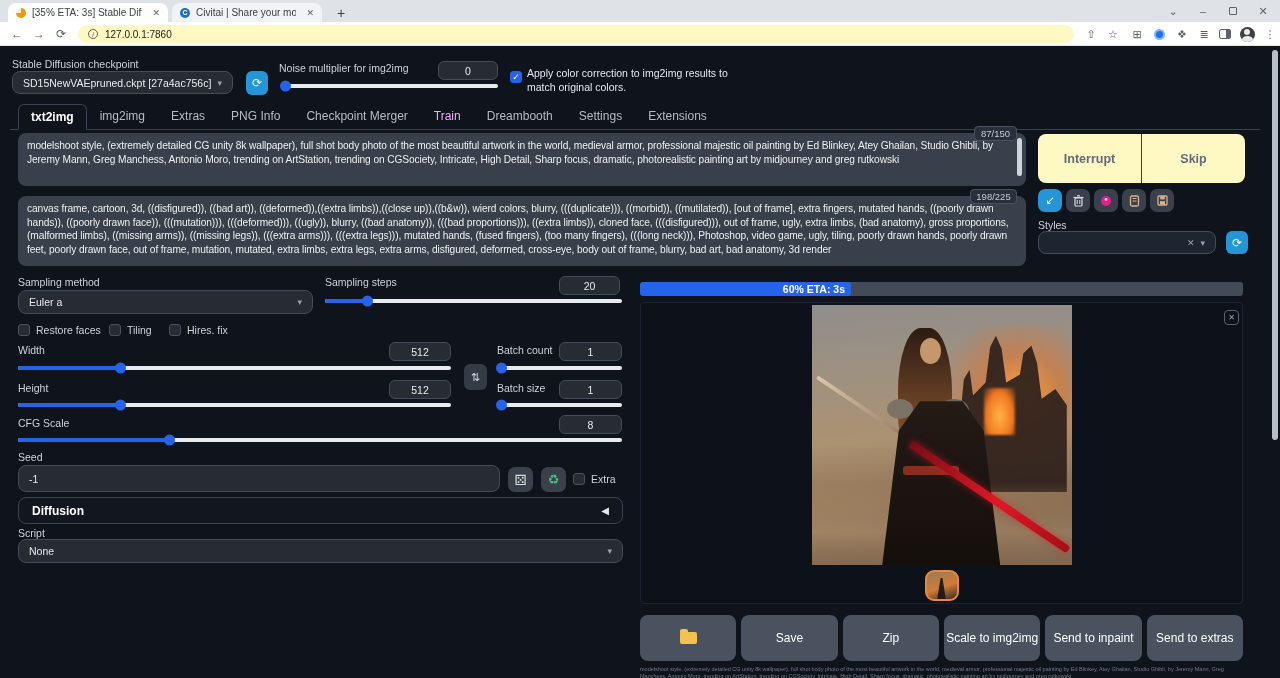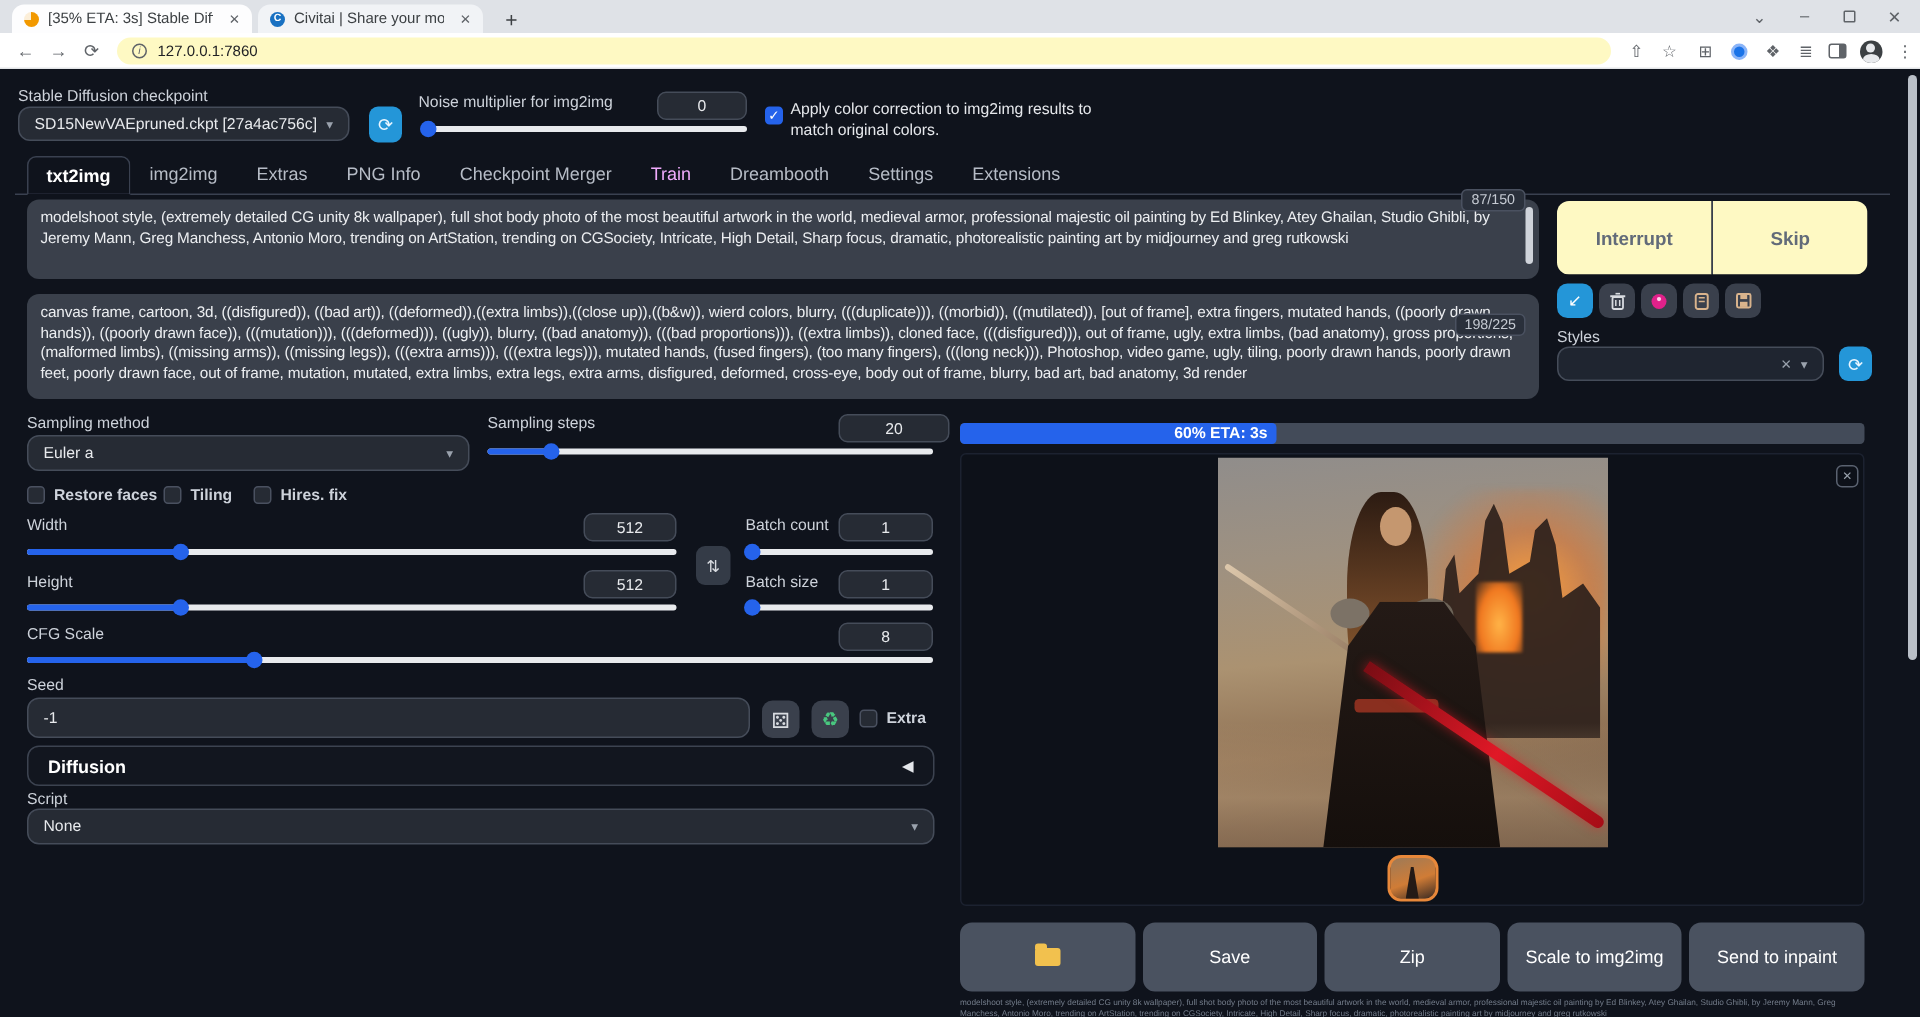--- a/index.html
+++ b/index.html
@@ -54,21 +54,21 @@
   .dropdown .dd-arrow { margin-left:auto; color:#9aa2ad; font-size:9px; }
   .bluebtn { background:#2496d8; border-radius:6px; color:#eaf6ff; display:flex; align-items:center;
     justify-content:center; font-size:12px; }
   .slider-track { position:absolute; height:4px; background:#e8eaed; border-radius:2px; }
   .slider-fill { position:relative; height:4px; background:#2563eb; border-radius:2px; }
   .slider-handle { position:absolute; right:-6px; top:50%; transform:translateY(-50%);
     width:11px; height:11px; border-radius:50%; background:#2563eb; }
   .checkbox { width:12px; height:12px; background:#262b34; border:1px solid #4a5160; border-radius:3px; }
   .checkbox.checked { background:#2563eb; border-color:#2563eb; color:#fff; font-size:9px;
     display:flex; align-items:center; justify-content:center; }
-  .cbrow { display:flex; align-items:center; gap:6px;font-weight:bold; }
+  .cbrow { display:flex; align-items:center; gap:6px; }
   .textarea { background:#3a404b; border-radius:8px; color:#eceef1; font-size:10.2px;
     line-height:13.5px; padding:6px 14px 4px 9px; overflow:hidden; letter-spacing:-0.1px; }
   .counter-badge { background:#2a303b; border:1px solid #4a5160; border-radius:4px; color:#c5cad2;
     font-size:9.5px; display:flex; align-items:center; justify-content:center; }
   .iconbtn { width:24px; height:23px; border-radius:7px; background:#3a404c; display:flex;
     align-items:center; justify-content:center; }
   .gen-split { position:absolute; left:1038px; top:134px; width:207px; height:49px; border-radius:8px;
     overflow:hidden; display:flex; }
   .gen-split .half { flex:1; background:#fef9c3; color:#626b79; font-size:12.5px; font-weight:600;
     display:flex; align-items:center; justify-content:center; }
@@ -194,21 +194,21 @@
     <div style="padding:5px 13px 6px; color:#b6bcc6; font-size:12px;">Dreambooth</div>
     <div style="padding:5px 13px 6px; color:#b6bcc6; font-size:12px;">Settings</div>
     <div style="padding:5px 13px 6px; color:#b6bcc6; font-size:12px;">Extensions</div>
   </div>
 
   <div class="abs textarea" style="left:18px; top:133px; width:1008px; height:53px;">modelshoot style, (extremely detailed CG unity 8k wallpaper), full shot body photo of the most beautiful artwork in the world, medieval armor, professional majestic oil painting by Ed Blinkey, Atey Ghailan, Studio Ghibli, by Jeremy Mann, Greg Manchess, Antonio Moro, trending on ArtStation, trending on CGSociety, Intricate, High Detail, Sharp focus, dramatic, photorealistic painting art by midjourney and greg rutkowski</div>
   <div class="abs" style="left:1017px; top:138px; width:5px; height:38px; background:#cfd3da; border-radius:3px;"></div>
   <div class="abs counter-badge" style="left:974px; top:126px; width:43px; height:15px;">87/150</div>
 
   <div class="abs textarea" style="left:18px; top:196px; width:1008px; height:70px;">canvas frame, cartoon, 3d, ((disfigured)), ((bad art)), ((deformed)),((extra limbs)),((close up)),((b&amp;w)), wierd colors, blurry, (((duplicate))), ((morbid)), ((mutilated)), [out of frame], extra fingers, mutated hands, ((poorly drawn hands)), ((poorly drawn face)), (((mutation))), (((deformed))), ((ugly)), blurry, ((bad anatomy)), (((bad proportions))), ((extra limbs)), cloned face, (((disfigured))), out of frame, ugly, extra limbs, (bad anatomy), gross proportions, (malformed limbs), ((missing arms)), ((missing legs)), (((extra arms))), (((extra legs))), mutated hands, (fused fingers), (too many fingers), (((long neck))), Photoshop, video game, ugly, tiling, poorly drawn hands, poorly drawn feet, poorly drawn face, out of frame, mutation, mutated, extra limbs, extra legs, extra arms, disfigured, deformed, cross-eye, body out of frame, blurry, bad art, bad anatomy, 3d render</div>
-  <div class="abs counter-badge" style="left:970px; top:189px; width:47px; height:15px;margin-top:20px;">198/225</div>
+  <div class="abs counter-badge" style="left:970px; top:189px; width:47px; height:15px;">198/225</div>
 
   <div class="gen-split">
     <div class="half">Interrupt</div>
     <div class="divider"></div>
     <div class="half">Skip</div>
   </div>
 
   <div class="abs" style="left:1038px; top:189px; display:flex; gap:4px;">
     <div class="iconbtn" style="background:#2496d8; color:#fff; font-size:11px;">
       <span>↙</span>
@@ -250,21 +250,21 @@
     <span class="dd-arrow" style="margin-left:0;">▾</span>
   </div>
   <div class="abs bluebtn" style="left:1226px; top:231px; width:22px; height:23px;">⟳</div>
 
   <div class="abs slabel" style="left:18px; top:276px;">Sampling method</div>
   <div class="abs dropdown" style="left:18px; top:290px; width:295px; height:24px;">
     <span>Euler a</span>
     <span class="dd-arrow">▾</span>
   </div>
   <div class="abs slabel" style="left:325px; top:276px;">Sampling steps</div>
-  <div class="abs numbox" style="left:559px; top:276px; width:74px; height:19px;">20</div>
+  <div class="abs numbox" style="left:559px; top:276px; width:61px; height:19px;">20</div>
   <div class="abs slider-track" style="left:325px; top:299px; width:297px;">
     <div class="slider-fill" style="width: 14%;">
         <span class="slider-handle"></span>
       </div>
   </div>
 
   <div class="abs cbrow" style="left:18px; top:324px;">
     <span class="checkbox"></span>
     <span class="slabel">Restore faces</span>
   </div>
@@ -372,20 +372,21 @@
   <div id="thumb"></div>
 
   <div class="abs" style="left:640px; top:615px; width:603px; height:46px; display:flex; gap:5px;">
     <div class="outbtn">
         <span class="folder-ic"></span>
       </div>
     <div class="outbtn">Save</div>
     <div class="outbtn">Zip</div>
     <div class="outbtn">Scale to img2img</div>
     <div class="outbtn">Send to inpaint</div>
+    <div class="outbtn">Send to extras</div>
   </div>
 
   <div class="abs tiny-info" style="left:640px; top:666px; width:603px; height:12px;">
     <div>modelshoot style, (extremely detailed CG unity 8k wallpaper), full shot body photo of the most beautiful artwork in the world, medieval armor, professional majestic oil painting by Ed Blinkey, Atey Ghailan, Studio Ghibli, by Jeremy Mann, Greg Manchess, Antonio Moro, trending on ArtStation, trending on CGSociety, Intricate, High Detail, Sharp focus, dramatic, photorealistic painting art by midjourney and greg rutkowski</div>
 
   </div>
 
   <div class="abs" style="left:1272px; top:50px; width:6px; height:390px; background:#b9bfc7; border-radius:3px;"></div>
 
 </div>

